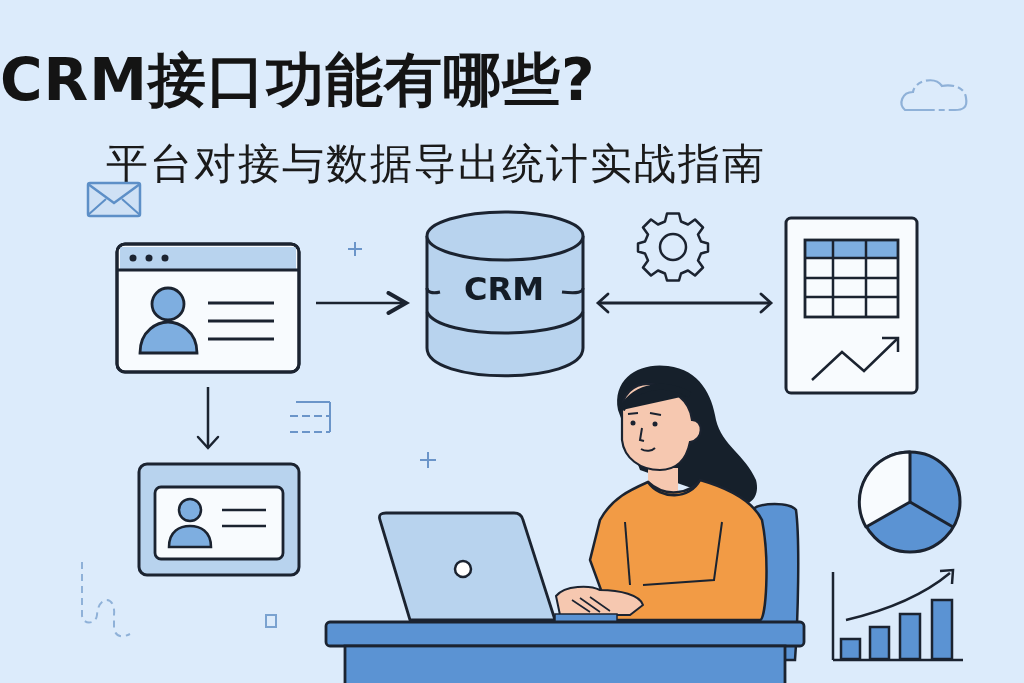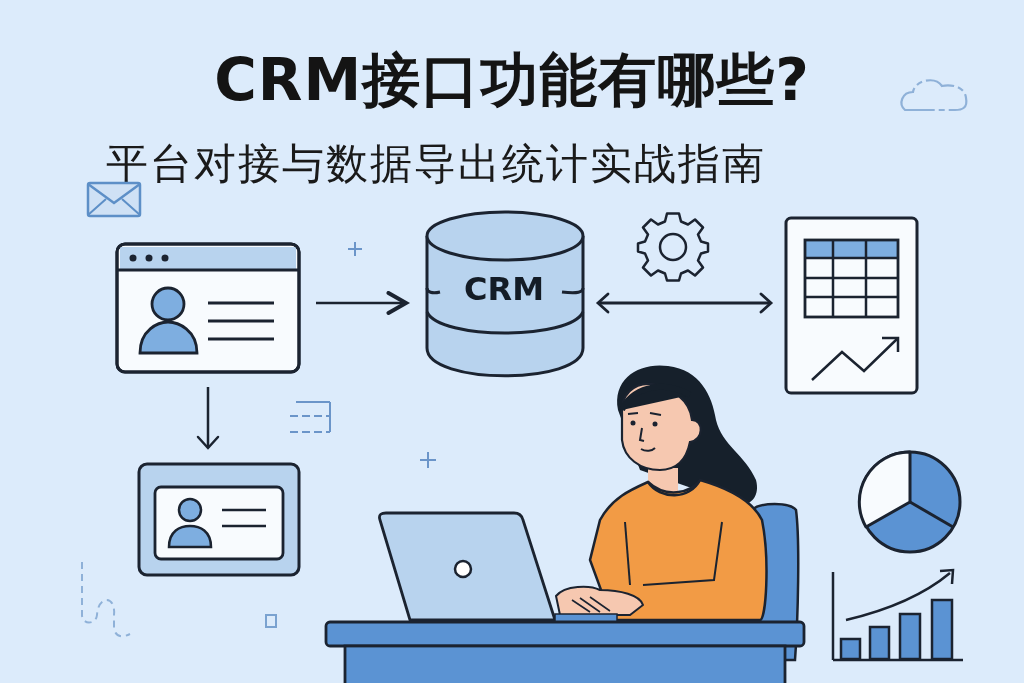--- a/index.html
+++ b/index.html
@@ -2,21 +2,21 @@
 <html><head>
 <meta charset="utf-8">
 <style>
   html, body { margin: 0; padding: 0; }
   body {
     width: 1024px; height: 683px; overflow: hidden; position: relative;
     background: #dcebfb;
     font-family: "DejaVu Sans", sans-serif;
   }
   .title {
-    position: absolute; left: 0; width: 1024px; top: 42px; text-align: center;
+    position: absolute; left: 0; width: 1024px; top: 42px; text-align: left;
     font-family: "DejaVu Sans", sans-serif; font-weight: bold;
     font-size: 58px; color: #141414; letter-spacing: 1px;
   }
   .subtitle {
     position: absolute; left: 0; width: 872px; top: 136px; text-align: center;
     font-family: "DejaVu Sans", sans-serif; font-weight: normal;
     font-size: 42px; color: #1a1a1a; letter-spacing: 2px;
   }
   svg.scene { position: absolute; left: 0; top: 0; }
   .crm-label {

